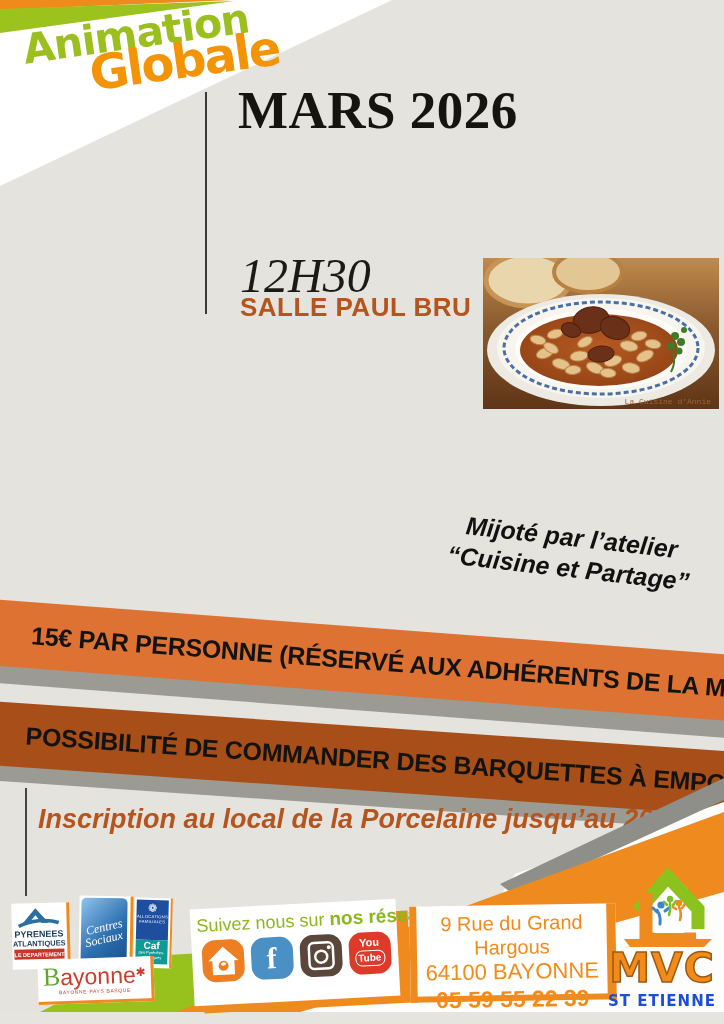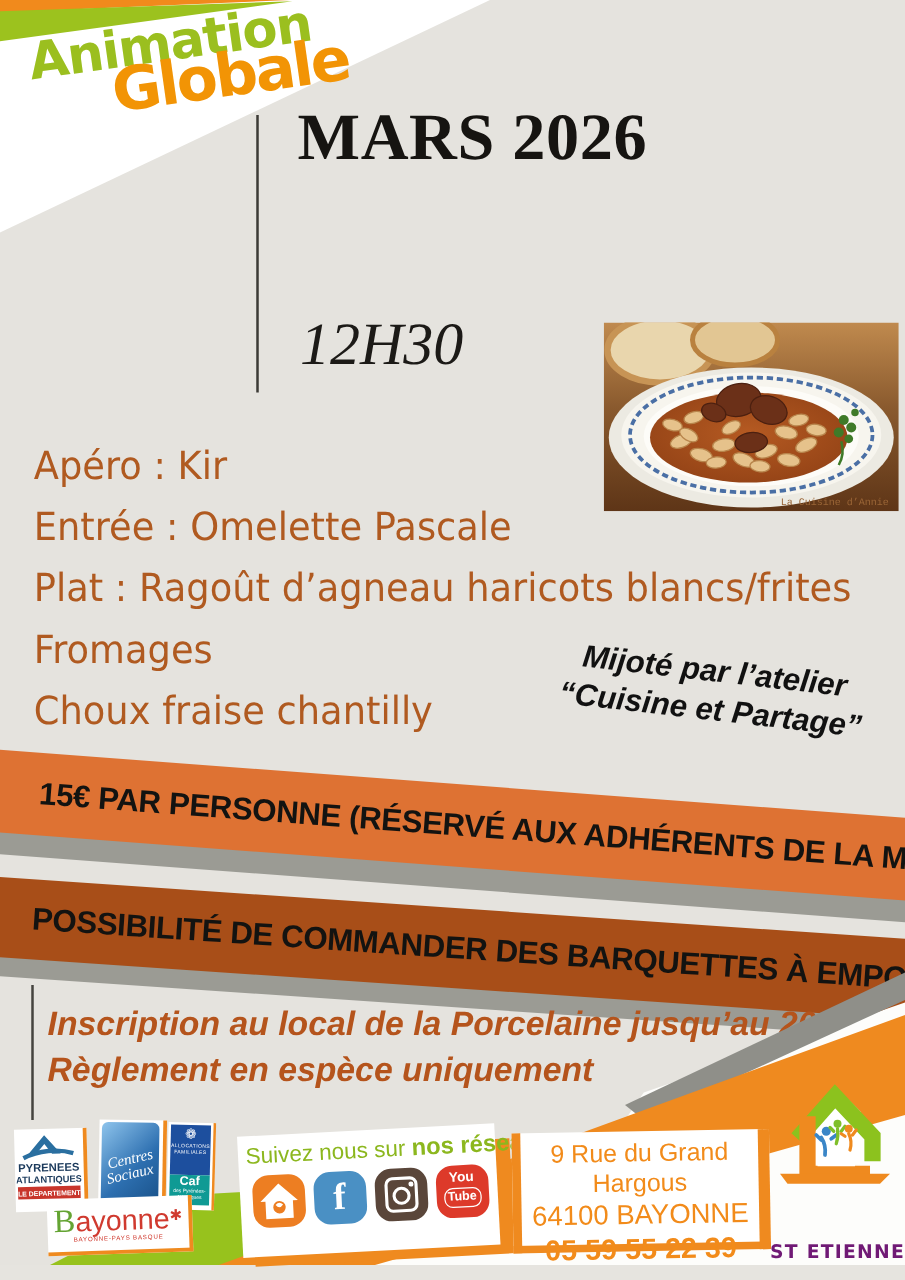--- a/index.html
+++ b/index.html
@@ -132,22 +132,22 @@
   .addr-phone{font-weight:bold;font-size:23px;line-height:28px;}
 
   
   .mvc-house{position:absolute;left:616px;top:853px;z-index:3;}
   .mvc-name{
     position:absolute;left:600px;top:944px;width:124px;text-align:center;z-index:3;
     font-family:"DejaVu Sans",sans-serif;font-weight:bold;font-size:41px;color:#f28b1a;
     -webkit-text-stroke:1.5px #9a5a14;letter-spacing:1px;
   }
   .mvc-sub{
-    position:absolute;left:600px;top:992px;width:124px;text-align:right;z-index:3;
-    font-family:"DejaVu Sans",sans-serif;font-weight:bold;font-size:15px;color:#701a75;letter-spacing:1px;
+    position:absolute;left:600px;top:992px;width:124px;text-align:center;z-index:3;
+    font-family:"DejaVu Sans",sans-serif;font-weight:bold;font-size:15px;color:#1d4ed8;letter-spacing:1px;
   }
 </style>
 </head>
 <body>
 
 <div class="poster">
 
   <svg class="layer" width="724" height="200">
     <polygon points="0,0 392,0 0,186" fill="#ffffff"></polygon>
     <polygon points="0,0 232,0 0,10" fill="#f18a1c"></polygon>
@@ -155,20 +155,21 @@
   </svg>
 
   <div class="brand-animation">Animation</div>
   <div class="brand-globale">Globale</div>
 
   <div class="title-rule"></div>
   <h1 class="main-title">
     <div>MARS 2026</div>
   </h1>
   <div class="event-time">12H30</div>
+  <div class="event-venue">SALLE PAUL BRU</div>
 
   <svg class="photo" width="236" height="151" viewBox="0 0 236 151">
     <defs>
       <linearGradient id="wood" x1="0" y1="0" x2="0" y2="1">
         <stop offset="0" stop-color="#c08a4e"></stop>
           <stop offset="0.45" stop-color="#8a5a2e"></stop>
           <stop offset="1" stop-color="#5e3517"></stop>
       </linearGradient>
       <radialGradient id="sauce" cx="0.5" cy="0.45" r="0.7">
         <stop offset="0" stop-color="#b55a22"></stop>
@@ -212,46 +213,38 @@
       <circle cx="192" cy="78" r="4"></circle>
         <circle cx="198" cy="84" r="4"></circle>
         <circle cx="188" cy="88" r="4"></circle>
       <circle cx="196" cy="93" r="3.5"></circle>
         <circle cx="201" cy="72" r="3"></circle>
       <path d="M190 95 Q193 105 188 114" stroke="#3f7a28" stroke-width="2" fill="none"></path>
     </g>
     <text x="228" y="146" text-anchor="end" font-size="8" fill="#9a6536" font-family="Liberation Mono, monospace">La Cuisine d’Annie</text>
   </svg>
 
-  <div class="menu">
-    <div>Apéro : Kir</div>
-    <div>Entrée : Omelette Pascale</div>
-    <div>Plat : Ragoût d’agneau haricots blancs/frites</div>
-    <div>Fromages</div>
-    <div>Choux fraise chantilly</div>
-  </div>
 
   <div class="atelier-note">
     <div>Mijoté par l’atelier</div>
     <div>“Cuisine et Partage”</div>
   </div>
 
   <div class="banner-shadow shadow1"></div>
   <div class="banner banner1">
     <span>15€ PAR PERSONNE (RÉSERVÉ AUX ADHÉRENTS DE LA MVC)</span>
   </div>
   <div class="banner-shadow shadow2"></div>
   <div class="banner banner2">
     <span>POSSIBILITÉ DE COMMANDER DES BARQUETTES À EMPORTER 8€</span>
   </div>
 
   <div class="info-rule"></div>
   <div class="info">
     <div>Inscription au local de la Porcelaine jusqu’au 20 Mars</div>
-    <div>Règlement en espèce uniquement</div>
   </div>
 
   <svg class="layer" width="724" height="1024" style="z-index:1;">
     <polygon points="724,802 724,1024 240,1024 240,1012 470,940 515,874" fill="#fdfdfb"></polygon>
     <polygon points="500,884 724,778 724,800 515,896" fill="#8f8f89"></polygon>
     <polygon points="40,1012 150,956 470,938 240,1012" fill="#97c21d"></polygon>
     <polyline points="724,826 440,952" stroke="#aac81e" stroke-width="6" fill="none"></polyline>
     <polygon points="175,1012 724,812 724,892 300,1012" fill="#ef8a1f"></polygon>
     <polygon points="395,926 405,924 405,980 395,982" fill="#97c21d"></polygon>
     <rect x="0" y="1012" width="724" height="12" fill="#e6e4df"></rect>
@@ -338,15 +331,16 @@
     <polygon points="38,58 52,40 68,56 68,80 38,80" fill="#ffffff"></polygon>
     <g fill="none" stroke-linecap="round">
       <circle cx="45" cy="52" r="3.6" fill="#3a86c8"></circle>
       <path d="M41 57 q4 6 3 14 M41 59 l-4 -4 M49 58 l4 -3" stroke="#3a86c8" stroke-width="3"></path>
       <circle cx="54" cy="46" r="3.2" fill="#7fbf2a"></circle>
       <path d="M54 50 q1 6 -1 12 M51 52 l-3 -3 M57 52 l3 -4" stroke="#7fbf2a" stroke-width="2.6"></path>
       <circle cx="63" cy="50" r="3.2" fill="#ef8a1f"></circle>
       <path d="M63 54 q3 6 1 13 M60 56 l-3 -2 M66 55 l3 -4" stroke="#ef8a1f" stroke-width="2.6"></path>
     </g>
   </svg>
+  <div class="mvc-name">MVC</div>
   <div class="mvc-sub">ST ETIENNE</div>
 
 </div>
 
 </body></html>

